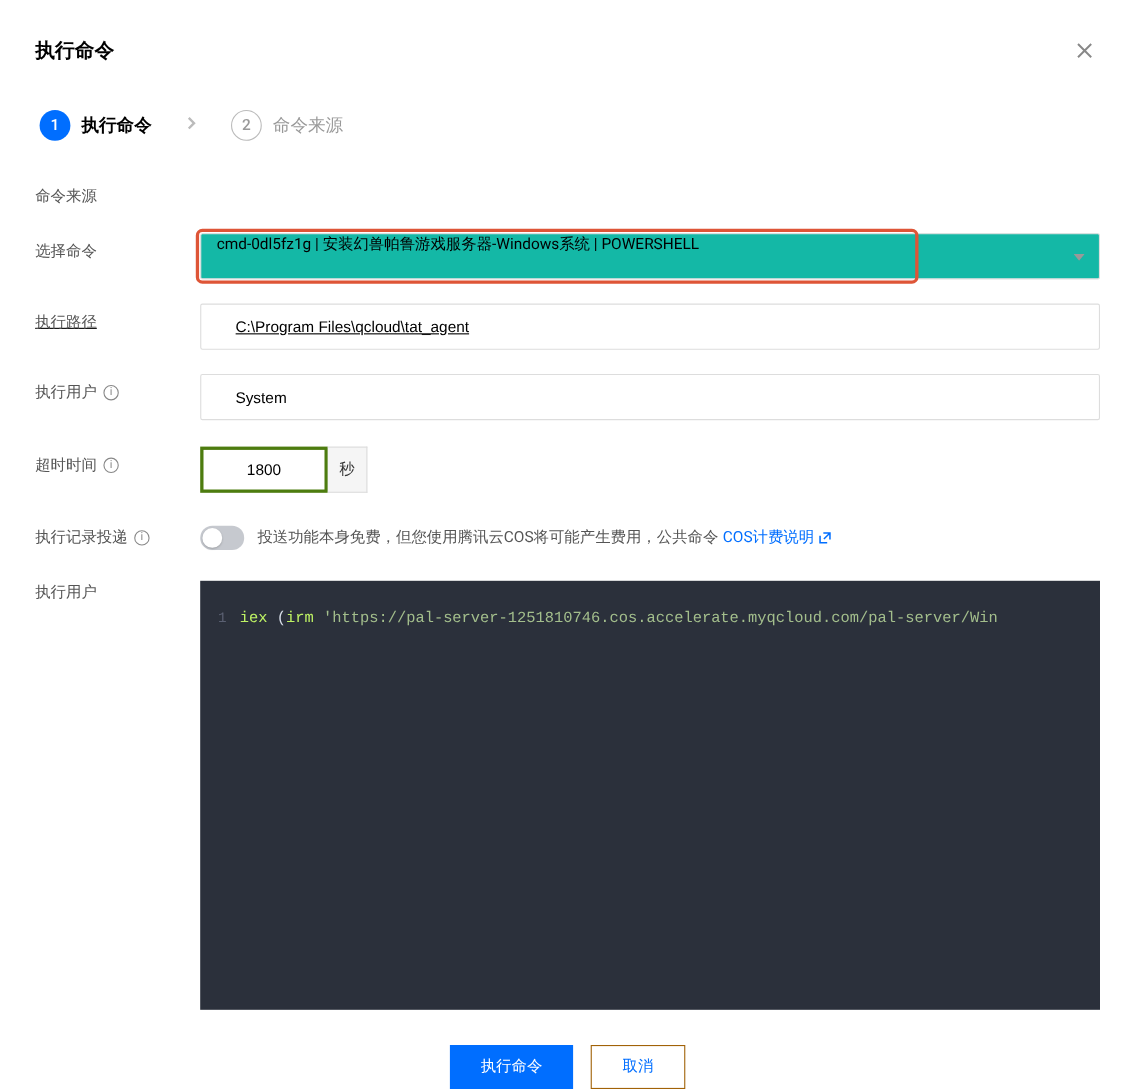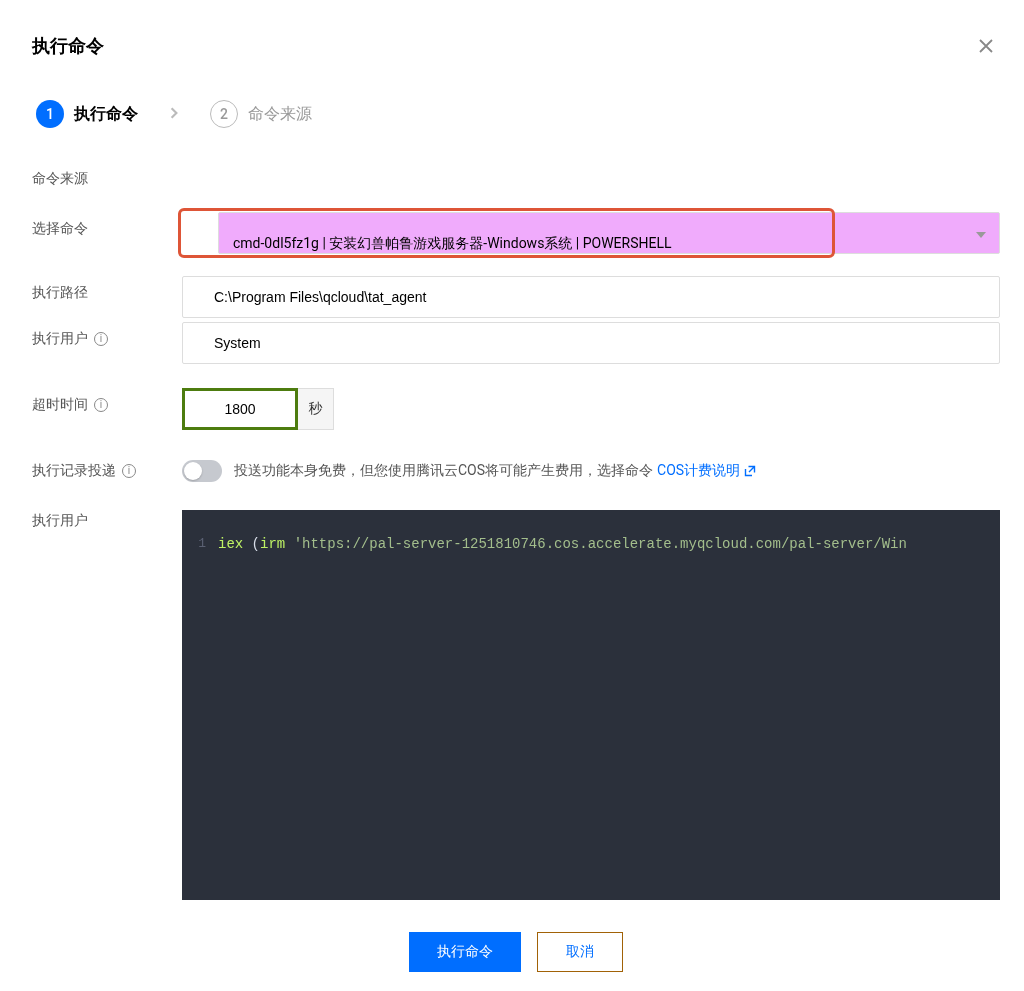--- a/index.html
+++ b/index.html
@@ -16,37 +16,37 @@
     .step.active .step-num { background: #006eff; color: #fff; }
     .step.inactive .step-num { border: 1px solid #bbb; color: #999; background: #fff; }
     .step-label { font-size: 16px; }
     .step.active .step-label { color: #000; font-weight: 600; }
     .step.inactive .step-label { color: #999; }
     .chevron-sep { color: #bbb; margin: 0 14px; }
     .chevron-sep svg { width: 12px; height: 12px; }
 
     .form-row { display: flex; align-items: flex-start; margin-bottom: 24px; }
     .form-row.row-select { margin-bottom: 22px; }
-    .form-row.row-path { margin-bottom: 4px; }
+    .form-row.row-path { margin-bottom: 22px; text-decoration: underline; }
     .form-row.row-user { margin-bottom: 24px; }
     .form-row.row-timeout { margin-bottom: 30px; }
     .form-row.row-delivery { margin-bottom: 28px; }
     .form-label { width: 150px; flex-shrink: 0; color: #555; font-size: 14px; padding-top: 8px; display: flex; align-items: center; gap: 6px; }
     .form-label.no-pad { padding-top: 2px; }
     .form-control { flex: 1; display: flex; align-items: center; }
 
     .radio-group { display: flex; gap: 24px; align-items: center; padding-top: 2px; }
     .radio-opt { display: flex; align-items: center; gap: 6px; cursor: pointer; }
     .radio-icon { width: 16px; height: 16px; border-radius: 50%; border: 1.5px solid #bbb; background: #fff; flex-shrink: 0; position: relative; }
     .radio-opt.selected .radio-icon { border-color: #006eff; }
     .radio-opt.selected .radio-icon::after { content: ""; position: absolute; width: 8px; height: 8px; border-radius: 50%; background: #006eff; left: 50%; top: 50%; transform: translate(-50%, -50%); }
     .radio-label { font-size: 14px; color: #333; }
 
     .select-box { position: relative; flex: 1; }
-    .select-inner { height: 42px; border: 1px solid #ddd; border-radius: 2px; padding: 0 36px 0 14px; display: flex; align-items: flex-end; background: #f0abfc; cursor: pointer; margin-left: 36px; }
+    .select-inner { height: 42px; border: 1px solid #ddd; border-radius: 2px; padding: 0 36px 0 14px; display: flex; align-items: flex-start; background: #14b8a6; cursor: pointer; }
     .select-caret { position: absolute; right: 14px; top: 50%; transform: translateY(-50%); color: #999; pointer-events: none; }
     .select-caret svg { width: 10px; height: 6px; }
     .select-highlight { position: absolute; inset: -4px; right: 165px; border: 3px solid #DE5537; border-radius: 6px; pointer-events: none; }
 
     .text-input { height: 42px; width: 100%; border: 1px solid #ddd; border-radius: 2px; padding: 0 31px; font-size: 14px; outline: none; background: #fff; }
 
     .timeout-wrap { display: flex; align-items: stretch; }
     .timeout-input { width: 116px; height: 42px; border: 3px solid #4d7c0f; border-radius: 0; padding: 0 12px; text-align: center; font-size: 14px; outline: none; }
     .timeout-unit { width: 36px; height: 42px; border: 1px solid #ddd; border-left: none; background: #f5f5f5; display: flex; align-items: center; justify-content: center; font-size: 14px; color: #333; }
 
@@ -151,21 +151,21 @@
   <div class="form-row row-delivery">
     <div class="form-label no-pad">
       <span>执行记录投递</span>
       <span class="info-icon">i</span>
     </div>
     <div class="form-control">
       <div class="toggle">
         <div class="toggle-knob"></div>
       </div>
       <div class="delivery-text">
-        <span>投送功能本身免费，但您使用腾讯云COS将可能产生费用，选择命令</span>
+        <span>投送功能本身免费，但您使用腾讯云COS将可能产生费用，公共命令</span>
         <span class="link-text">
           <span>COS计费说明</span>
           <svg class="ext-icon" viewBox="0 0 12 12" fill="none" stroke="currentColor" stroke-width="1.4">
               <path d="M4.5 1.5 H10.5 V7.5 M10.5 1.5 L5 7 M8 10.5 H1.5 V4"></path>
             </svg>
         </span>
       </div>
     </div>
   </div>
 

